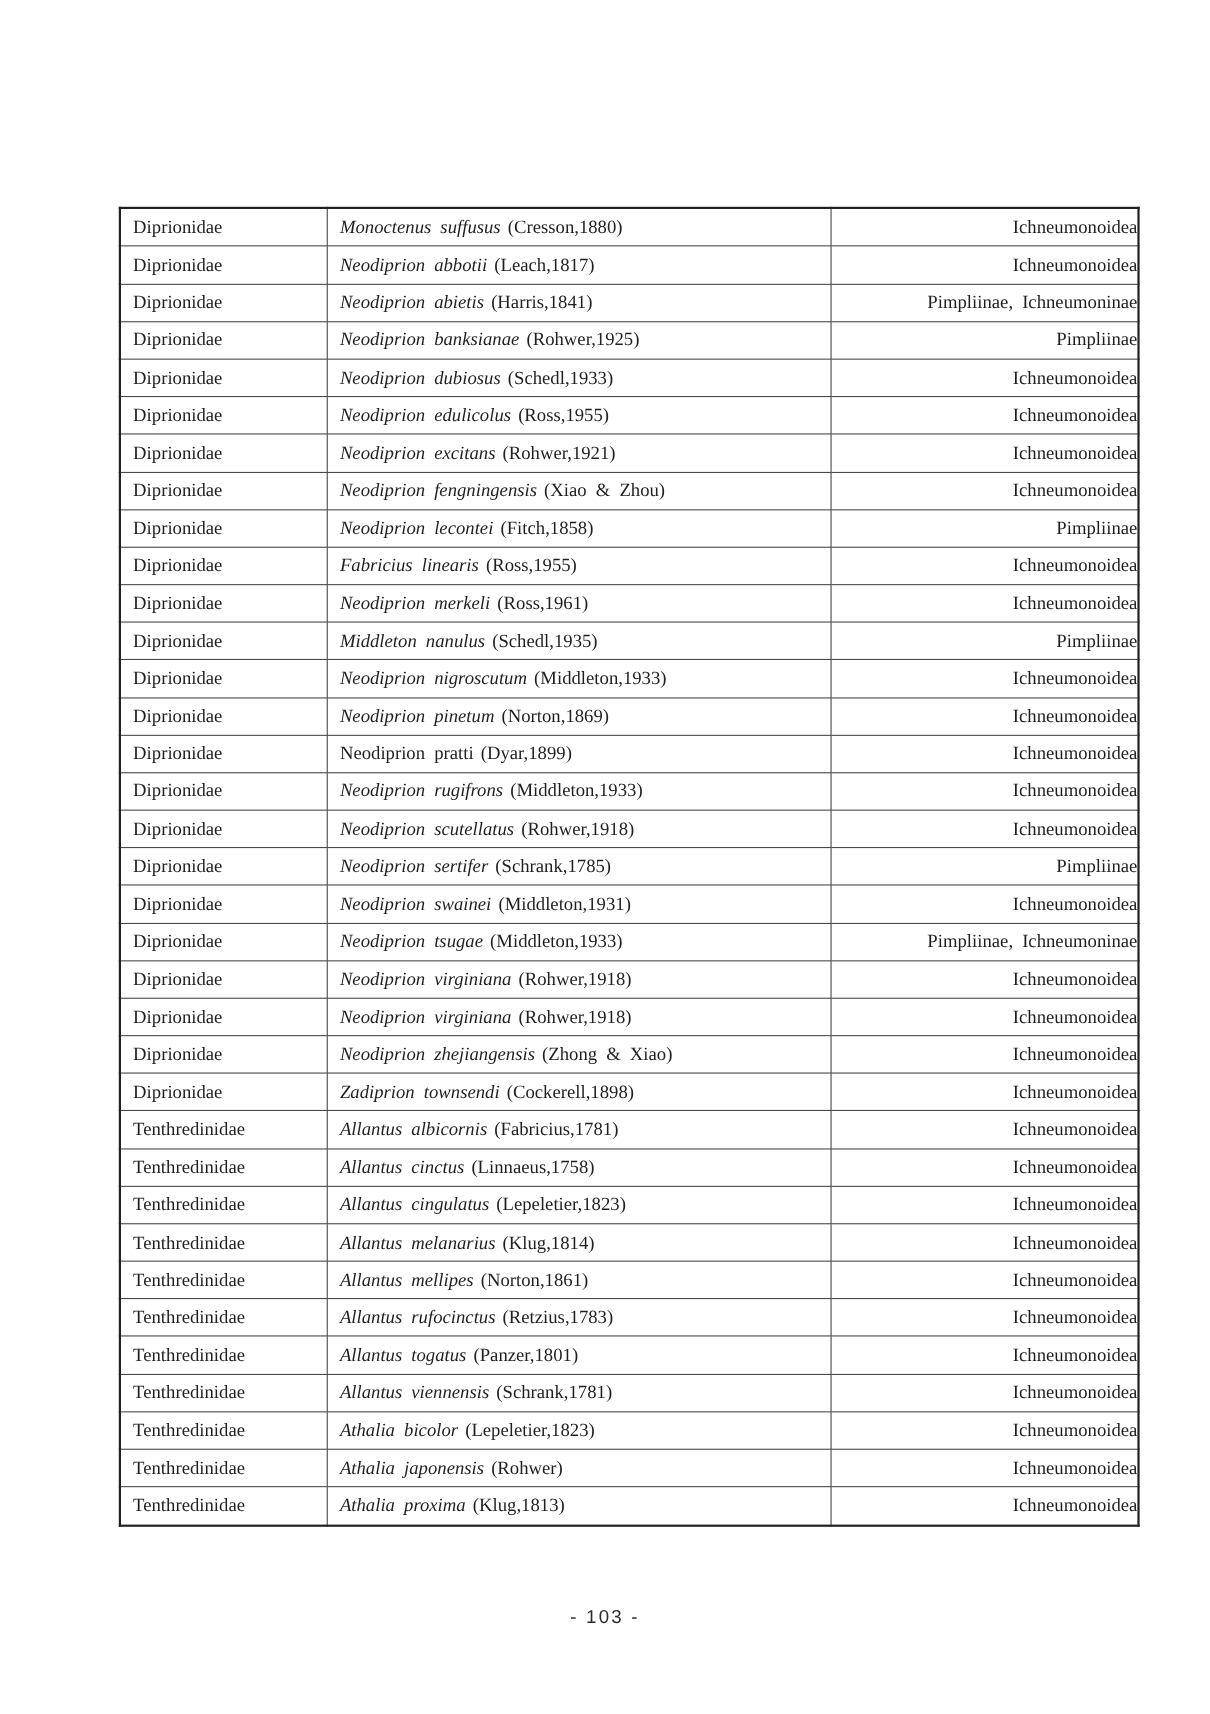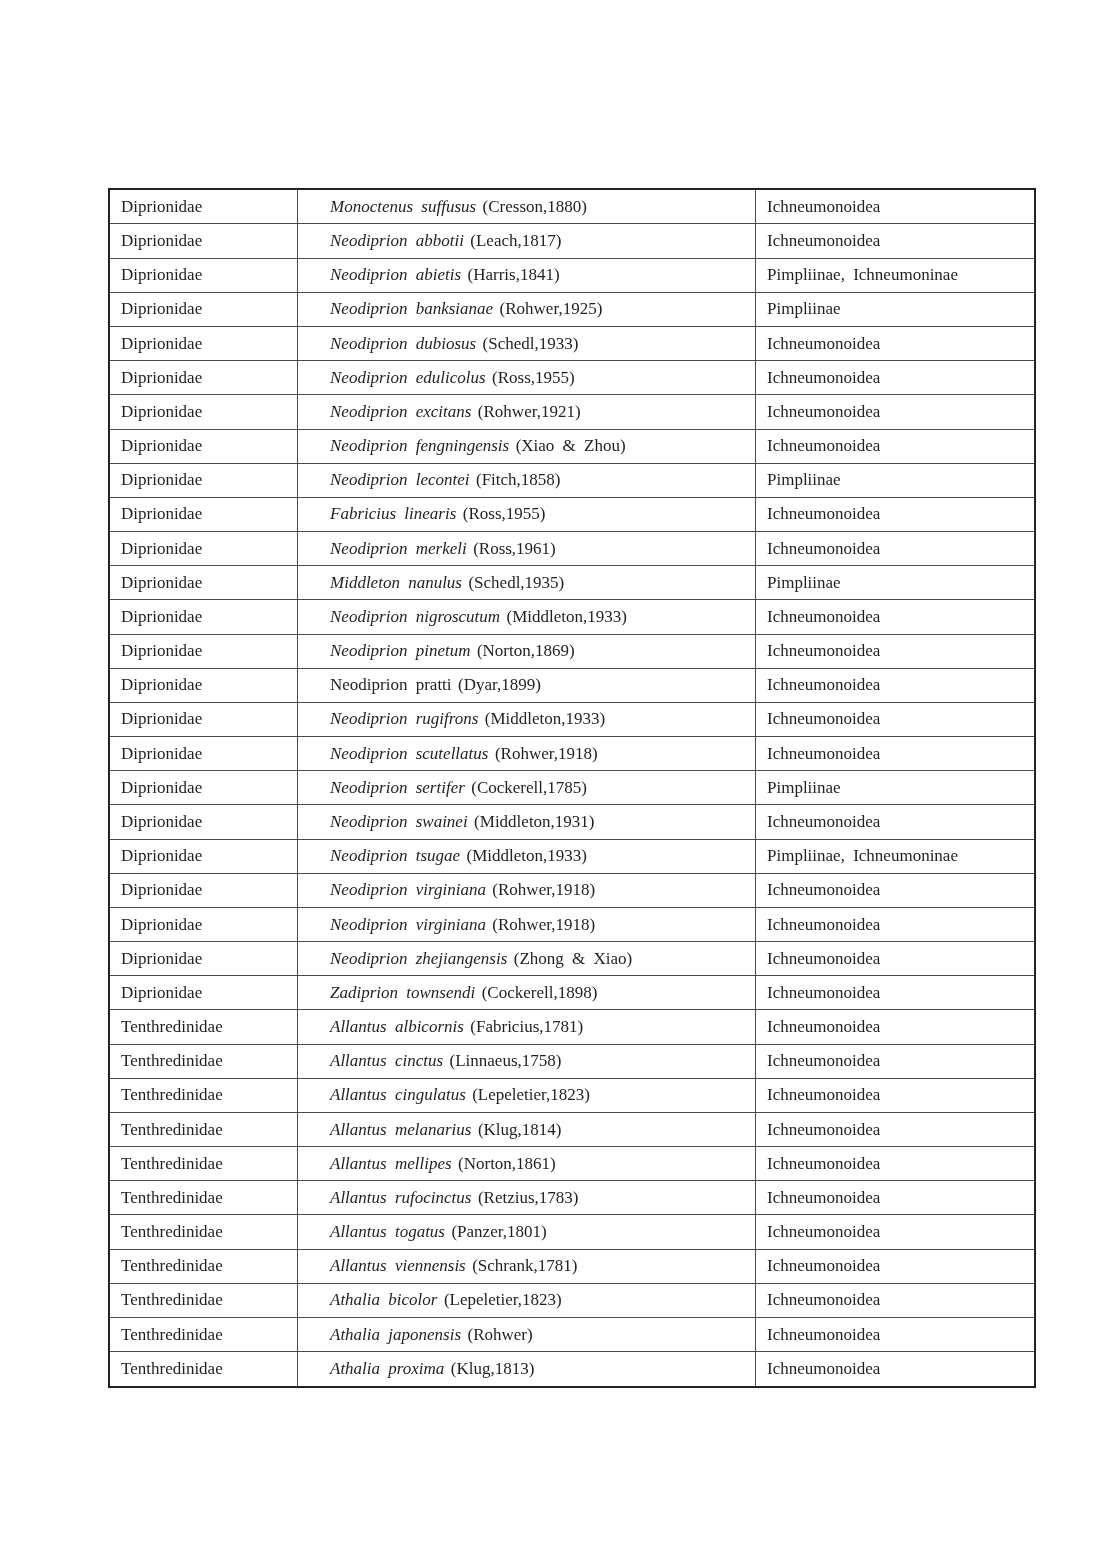--- a/index.html
+++ b/index.html
@@ -31,22 +31,22 @@
   table.species-table td{
     border:1px solid var(--border-inner);
     padding:0 0 0 11px;
     vertical-align:middle;
     overflow:hidden;
     white-space:nowrap;
     word-spacing:4px;
   }
   td.col-family{width:176px;}
   td.col-species{width:446px;padding-left:13px;}
-  td.col-parasitoid{width:267px;padding-left:12px;}
-  .species-name{font-style:italic;margin-left:21px;}
+  td.col-parasitoid{width:267px;padding-left:12px;text-align:right;}
+  .species-name{font-style:italic;}
   .species-name.upright{font-style:normal;}
   .species-authority{margin-left:0.38em;text-align:center;}
   .page-footer{
     position:absolute;
     left:0;top:1460px;width:1100px;
     text-align:center;
     font-family:"Liberation Sans","DejaVu Sans",sans-serif;
     font-size:17px;
     letter-spacing:2px;
     color:#2b2b2b;
@@ -139,21 +139,21 @@
       <td class="col-species"><span class="species-name">Neodiprion rugifrons</span><span class="species-authority">(Middleton,1933)</span></td>
       <td class="col-parasitoid">Ichneumonoidea</td>
     </tr>
         <tr>
       <td class="col-family">Diprionidae</td>
       <td class="col-species"><span class="species-name">Neodiprion scutellatus</span><span class="species-authority">(Rohwer,1918)</span></td>
       <td class="col-parasitoid">Ichneumonoidea</td>
     </tr>
         <tr>
       <td class="col-family">Diprionidae</td>
-      <td class="col-species"><span class="species-name">Neodiprion sertifer</span><span class="species-authority">(Cockerell,1785)</span></td>
+      <td class="col-species"><span class="species-name">Neodiprion sertifer</span><span class="species-authority">(Schrank,1785)</span></td>
       <td class="col-parasitoid">Pimpliinae</td>
     </tr>
         <tr>
       <td class="col-family">Diprionidae</td>
       <td class="col-species"><span class="species-name">Neodiprion swainei</span><span class="species-authority">(Middleton,1931)</span></td>
       <td class="col-parasitoid">Ichneumonoidea</td>
     </tr>
         <tr>
       <td class="col-family">Diprionidae</td>
       <td class="col-species"><span class="species-name">Neodiprion tsugae</span><span class="species-authority">(Middleton,1933)</span></td>
@@ -230,14 +230,15 @@
       <td class="col-parasitoid">Ichneumonoidea</td>
     </tr>
         <tr>
       <td class="col-family">Tenthredinidae</td>
       <td class="col-species"><span class="species-name">Athalia proxima</span><span class="species-authority">(Klug,1813)</span></td>
       <td class="col-parasitoid">Ichneumonoidea</td>
     </tr>
       </tbody>
   </table>
 
+  <div class="page-footer">- 103 -</div>
 
 </div>
 
 </body></html>

